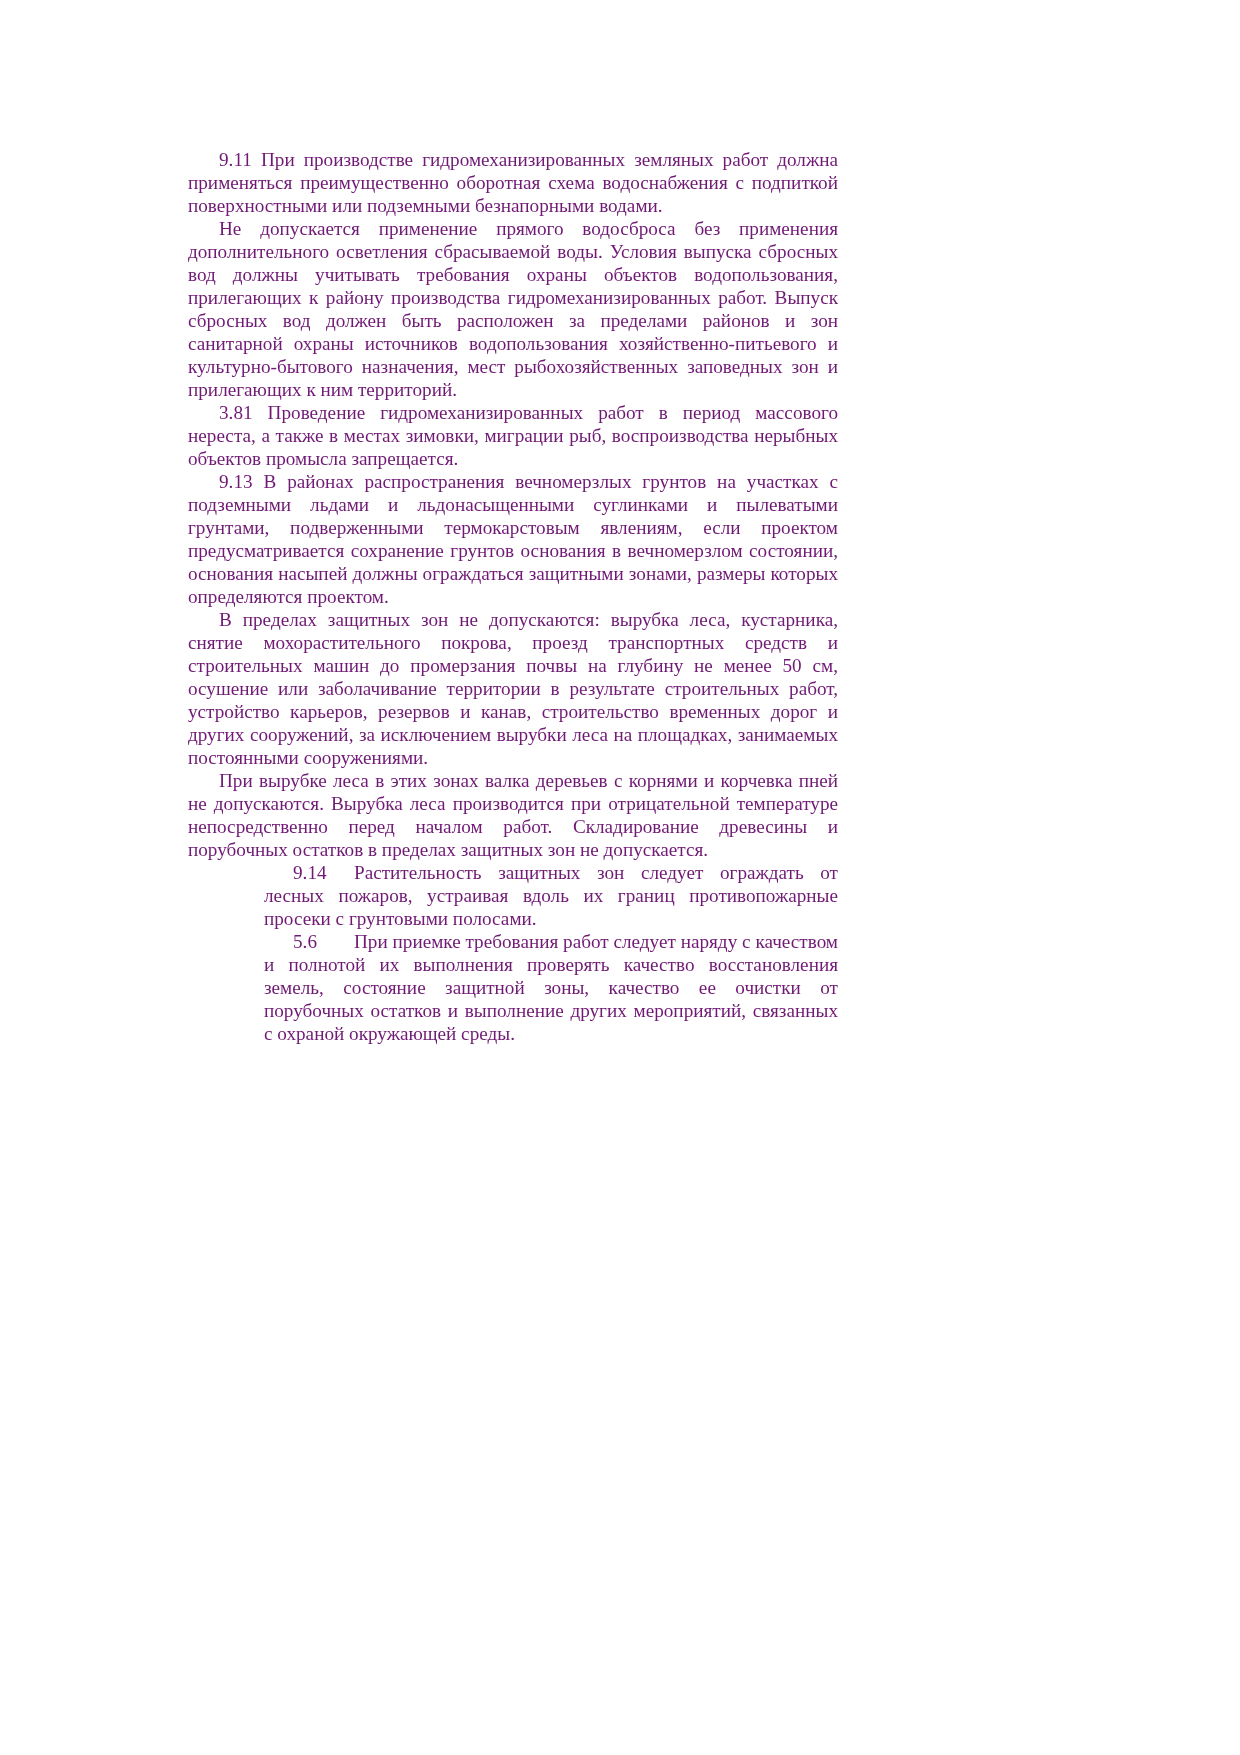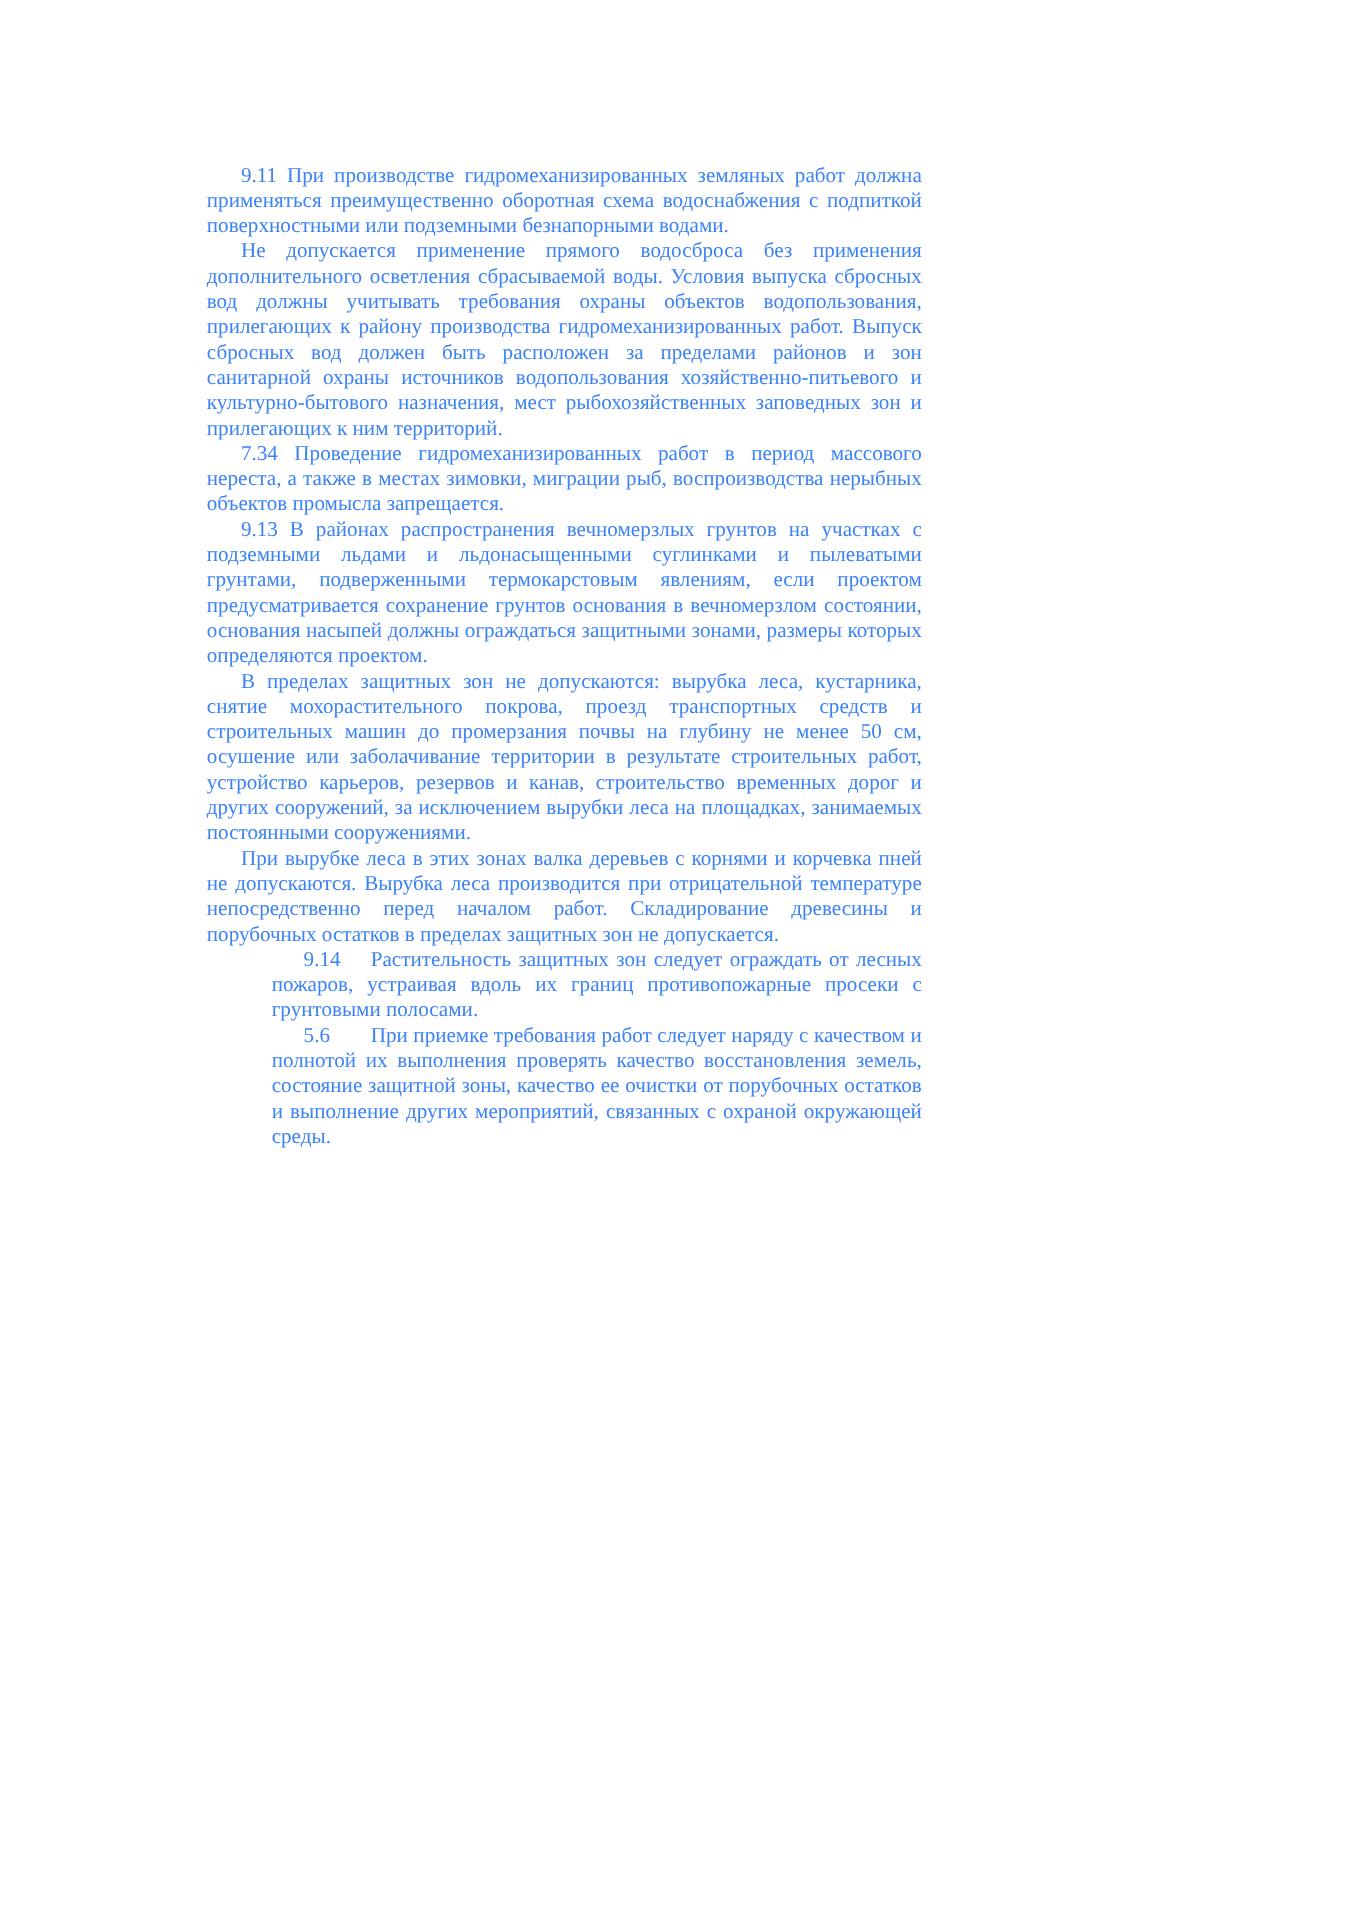--- a/index.html
+++ b/index.html
@@ -14,31 +14,31 @@
       overflow: hidden;
     }
     .page {
       position: absolute;
       left: 188px;
       top: 148px;
       width: 650px;
       font-family: "Liberation Serif", serif;
       font-size: 19.2px;
       line-height: 23px;
-      color: #3b82f6;
+      color: #701a75;
       text-align: justify;
       hyphens: manual;
     }
     .para {
       margin: 0;
       text-indent: 31px;
       text-align: justify;
     }
     .list {
-      margin: 0 0 0 59px;
+      margin: 0 0 0 76px;
       padding: 0;
     }
     .list-item {
       margin: 0;
       text-indent: 29px;
       text-align: justify;
     }
     .num {
       display: inline-block;
       text-indent: 0;
@@ -47,21 +47,21 @@
     .num.short {
       width: 61px;
     }
   </style>
 </head>
 <body>
 
 <div class="page">
   <p class="para">9.11 При производстве гидромеханизированных земляных работ должна применяться преимущественно оборотная схема водоснабжения с подпиткой поверхностными или подземными безнапорными водами.</p>
   <p class="para">Не допускается применение прямого водосброса без применения дополнительного осветления сбрасываемой воды. Условия выпуска сбросных вод должны учитывать требования охраны объектов водопользования, прилегающих к району производства гидромехани­зированных работ. Выпуск сбросных вод должен быть расположен за пределами районов и зон санитарной охраны источников водопользования хозяйственно-питьевого и культурно-бытового назначения, мест рыбохозяйственных заповедных зон и прилегающих к ним территорий.</p>
-  <p class="para">7.34 Проведение гидромеханизированных работ в период массового нереста, а также в местах зимовки, миграции рыб, воспроизводства нерыбных объектов промысла запрещается.</p>
+  <p class="para">3.81 Проведение гидромеханизированных работ в период массового нереста, а также в местах зимовки, миграции рыб, воспроизводства нерыбных объектов промысла запрещается.</p>
   <p class="para">9.13 В районах распространения вечномерзлых грунтов на участках с подземными льдами и льдонасыщенными суглинками и пылеватыми грунтами, подверженными термокарстовым явлениям, если проектом предусматривается сохранение грунтов основания в вечномерзлом состоянии, основания насыпей должны ограждаться защитными зонами, размеры которых определяются проектом.</p>
   <p class="para">В пределах защитных зон не допускаются: вырубка леса, кустарника, снятие мохорастительного покрова, проезд транспортных средств и строительных машин до промерзания почвы на глубину не менее 50 см, осушение или заболачивание территории в результате строительных работ, устройство карьеров, резервов и канав, строительство временных дорог и других сооружений, за исключением вырубки леса на площадках, занимаемых постоянными сооружениями.</p>
   <p class="para">При вырубке леса в этих зонах валка деревьев с корнями и корчевка пней не допускаются. Вырубка леса производится при отрицательной температуре непосредственно перед началом работ. Складирование древесины и порубочных остатков в пределах защитных зон не допускается.</p>
 
   <div class="list">
     <p class="list-item"><span class="num">9.14</span><span>Растительность защитных зон следует ограждать от лесных пожаров, устраивая вдоль их границ противопожарные просеки с грунтовыми полосами.</span></p>
     <p class="list-item"><span class="num short">5.6</span><span>При приемке требования работ следует наряду с качеством и полнотой их выполнения проверять качество восстановления земель, состояние защитной зоны, качество ее очистки от порубочных остатков и выполнение других мероприятий, связанных с охраной окружающей среды.</span></p>
   </div>
 </div>
 

